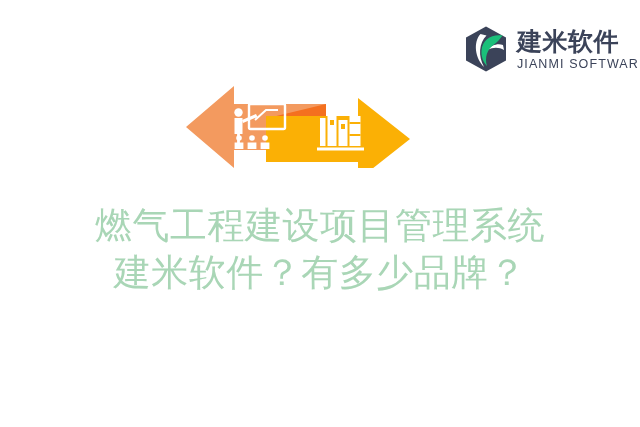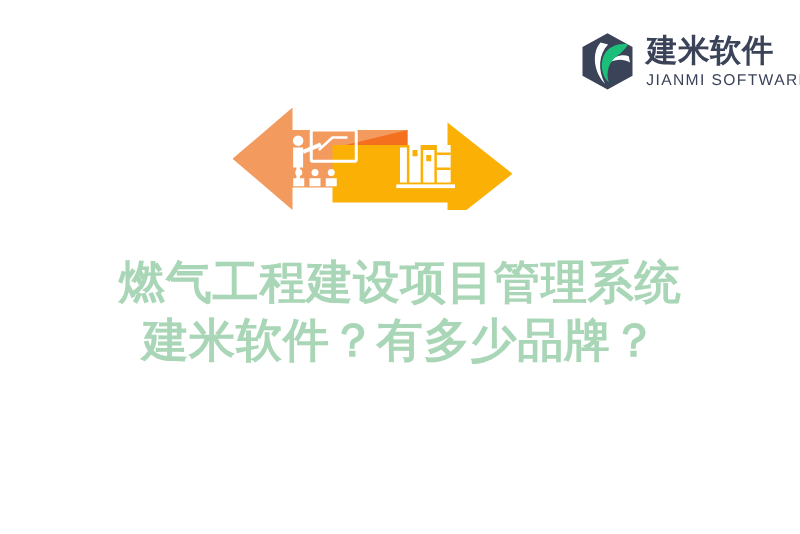--- a/index.html
+++ b/index.html
@@ -73,21 +73,21 @@
 
   
   .headline {
     position: absolute;
     left: 0;
     top: 202px;
     width: 640px;
     text-align: center;
     font-family: "DejaVu Sans", "Liberation Sans", sans-serif;
     font-size: 37px;
-    font-weight: 700;
+    font-weight: 400;
     line-height: 47px;
     color: #a9d6b6;
     letter-spacing: 0.5px;
     white-space: nowrap;
   }
   .headline .line { display: block; }
 </style>
 </head>
 <body>
 

